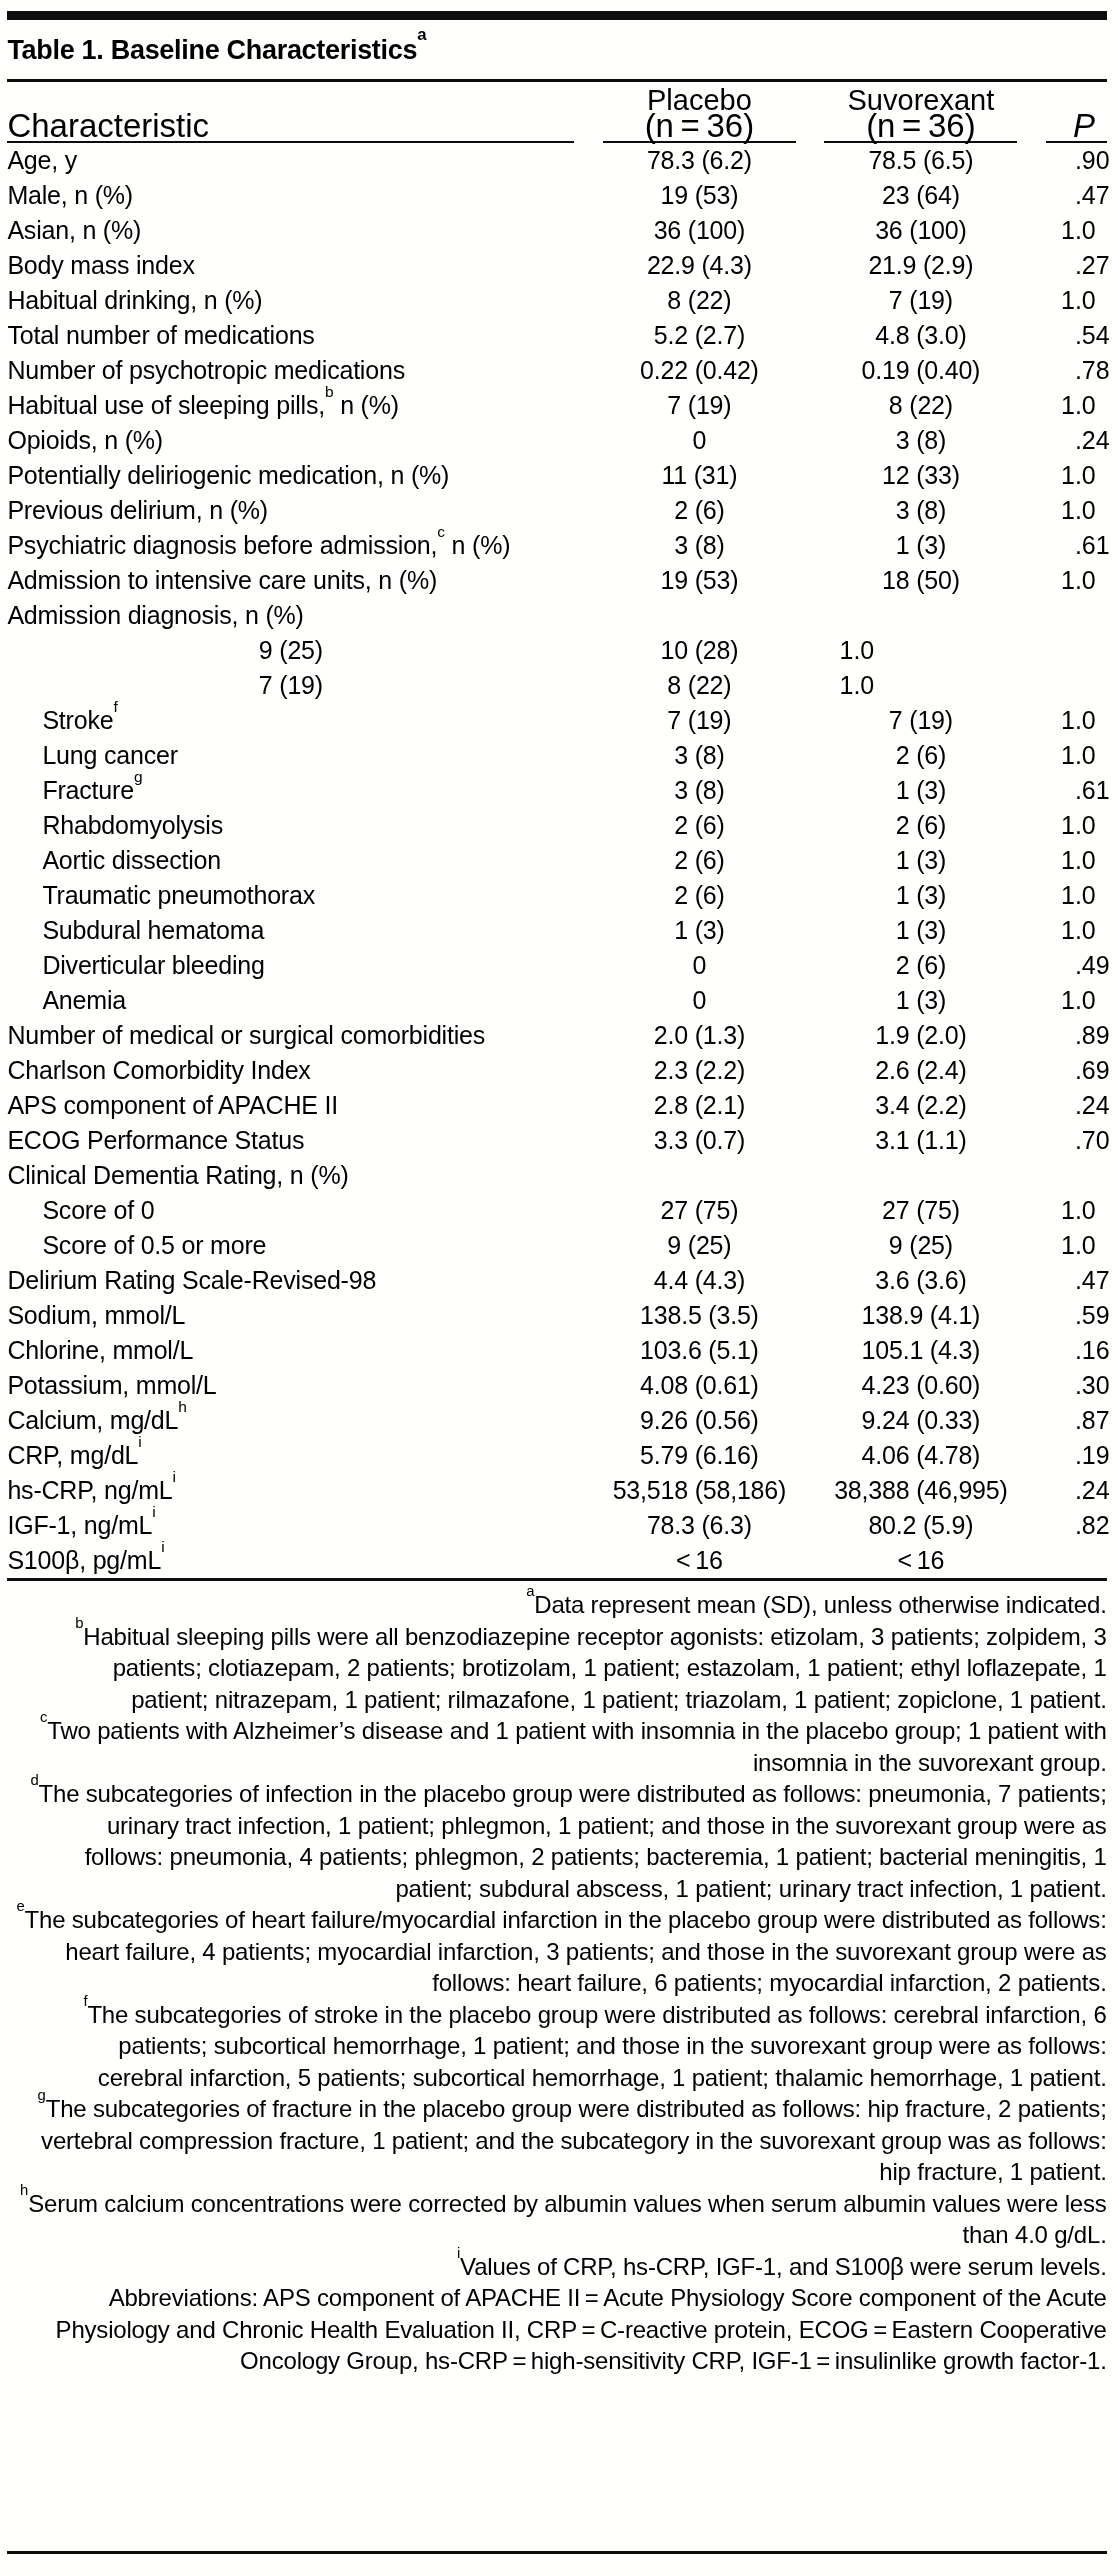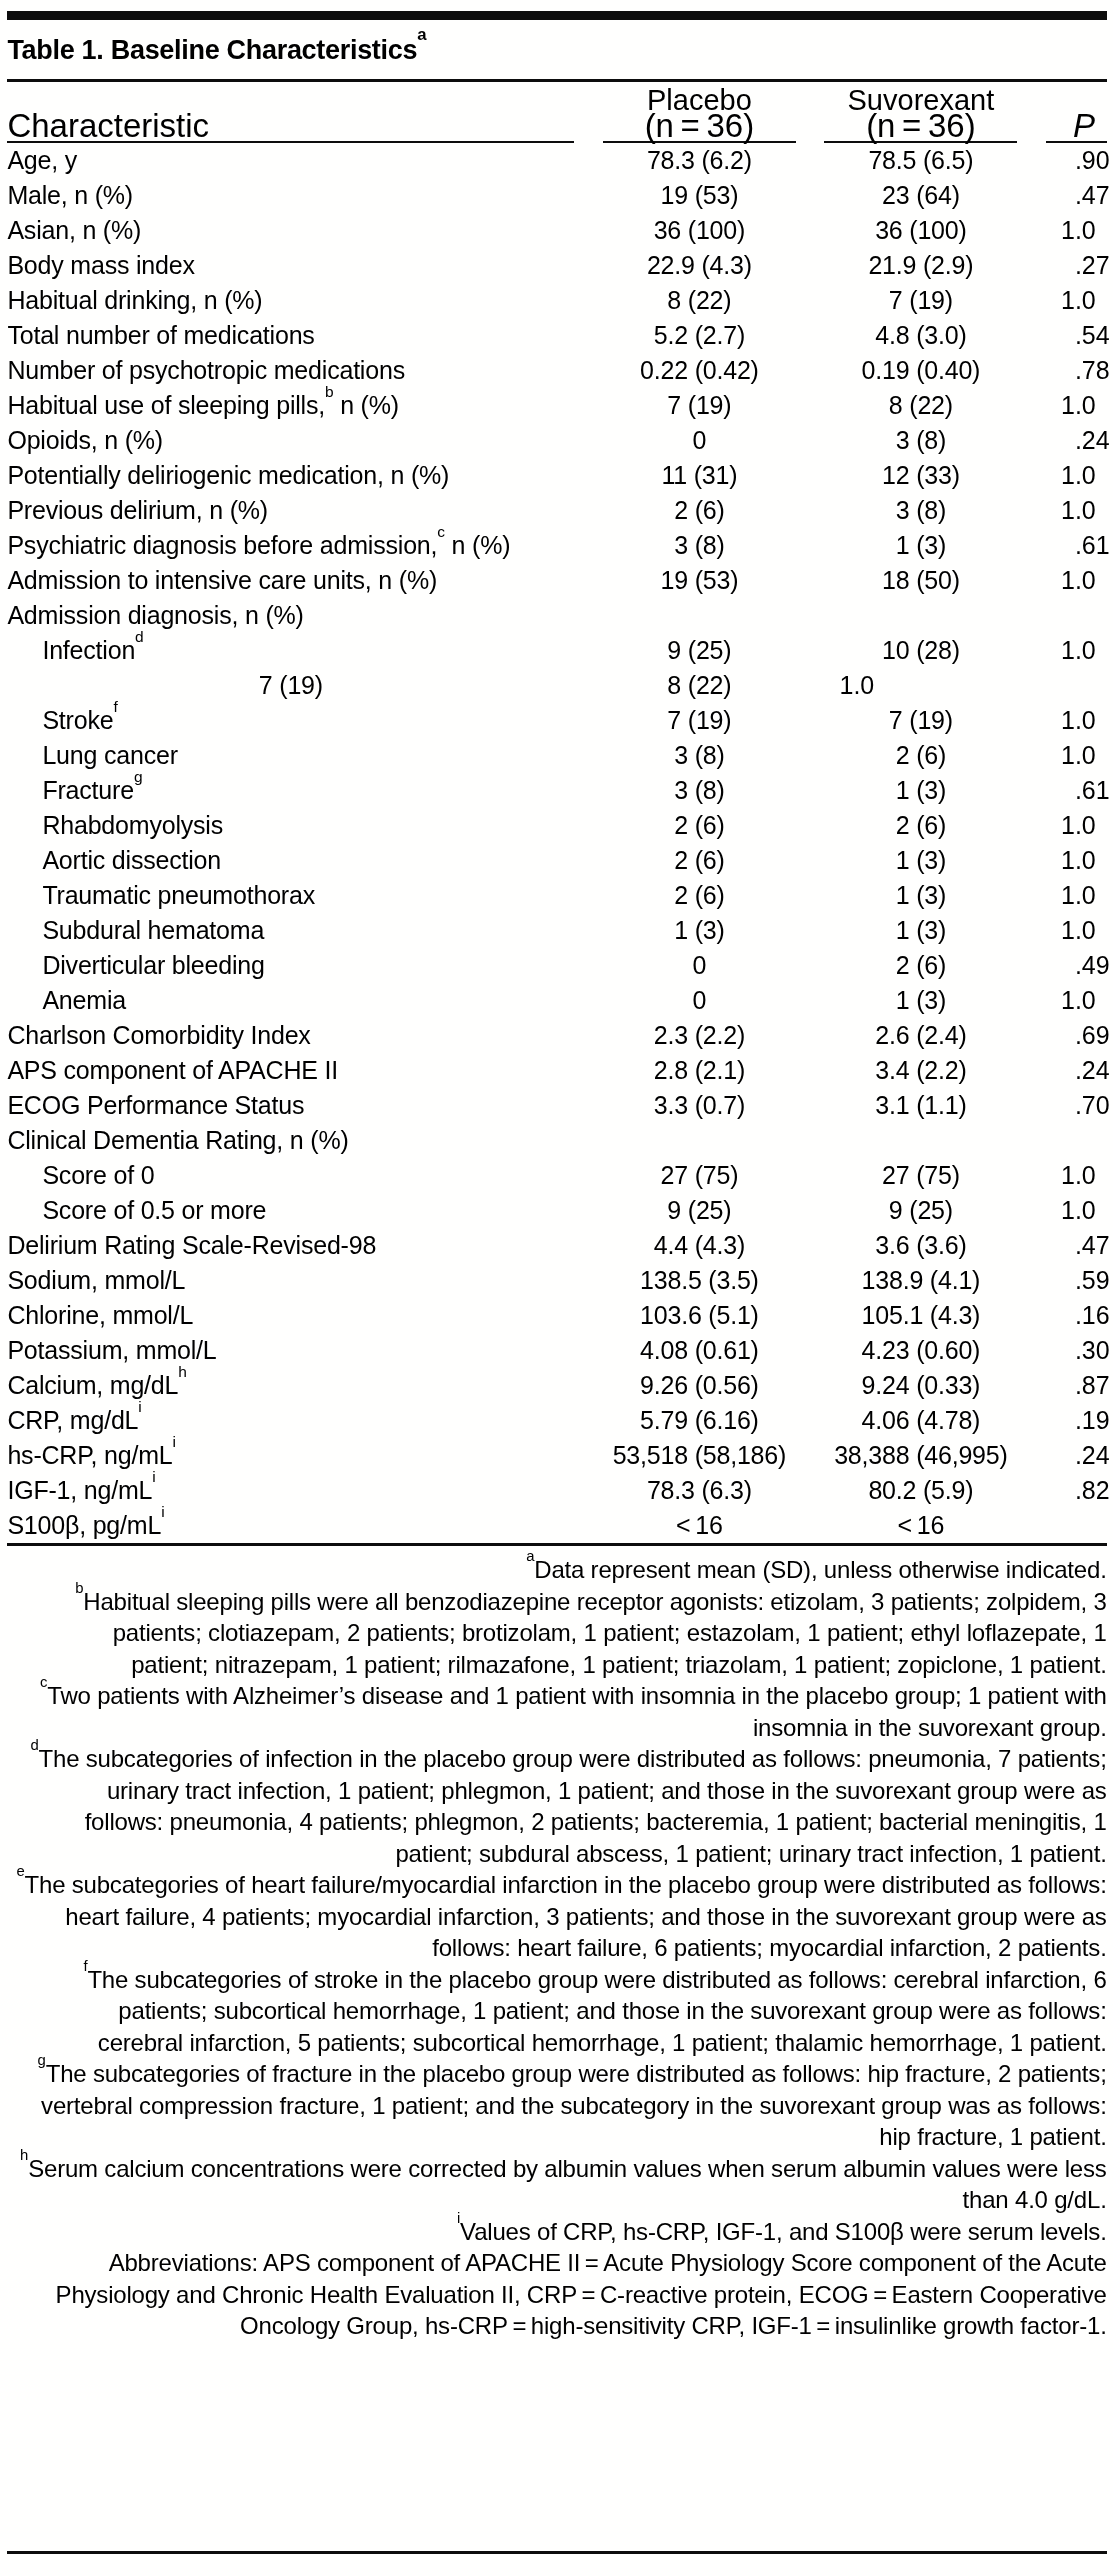--- a/index.html
+++ b/index.html
@@ -135,21 +135,20 @@
         <div class="c-val">18 (50)</div>
         <div class="c-p"><span class="p-int">1</span><span class="p-frac">.0</span></div>
       </div>
       <div class="row">
         <div class="c-label">Admission diagnosis, n (%)</div>
         <div class="c-val"></div>
         <div class="c-val"></div>
         <div class="c-p"></div>
       </div>
       <div class="row">
-        <div class="c-label ind">Infection<sup class="supm">d</sup></div>
         <div class="c-val">9 (25)</div>
         <div class="c-val">10 (28)</div>
         <div class="c-p"><span class="p-int">1</span><span class="p-frac">.0</span></div>
       </div>
       <div class="row">
         <div class="c-val">7 (19)</div>
         <div class="c-val">8 (22)</div>
         <div class="c-p"><span class="p-int">1</span><span class="p-frac">.0</span></div>
       </div>
       <div class="row">
@@ -198,20 +197,26 @@
         <div class="c-label ind">Diverticular bleeding</div>
         <div class="c-val">0</div>
         <div class="c-val">2 (6)</div>
         <div class="c-p"><span class="p-int"></span><span class="p-frac">.49</span></div>
       </div>
       <div class="row">
         <div class="c-label ind">Anemia</div>
         <div class="c-val">0</div>
         <div class="c-val">1 (3)</div>
         <div class="c-p"><span class="p-int">1</span><span class="p-frac">.0</span></div>
+      </div>
+      <div class="row">
+        <div class="c-label">Number of medical or surgical comorbidities</div>
+        <div class="c-val">2.0 (1.3)</div>
+        <div class="c-val">1.9 (2.0)</div>
+        <div class="c-p"><span class="p-int"></span><span class="p-frac">.89</span></div>
       </div>
       <div class="row">
         <div class="c-label">Charlson Comorbidity Index</div>
         <div class="c-val">2.3 (2.2)</div>
         <div class="c-val">2.6 (2.4)</div>
         <div class="c-p"><span class="p-int"></span><span class="p-frac">.69</span></div>
       </div>
       <div class="row">
         <div class="c-label">APS component of APACHE II</div>
         <div class="c-val">2.8 (2.1)</div>

